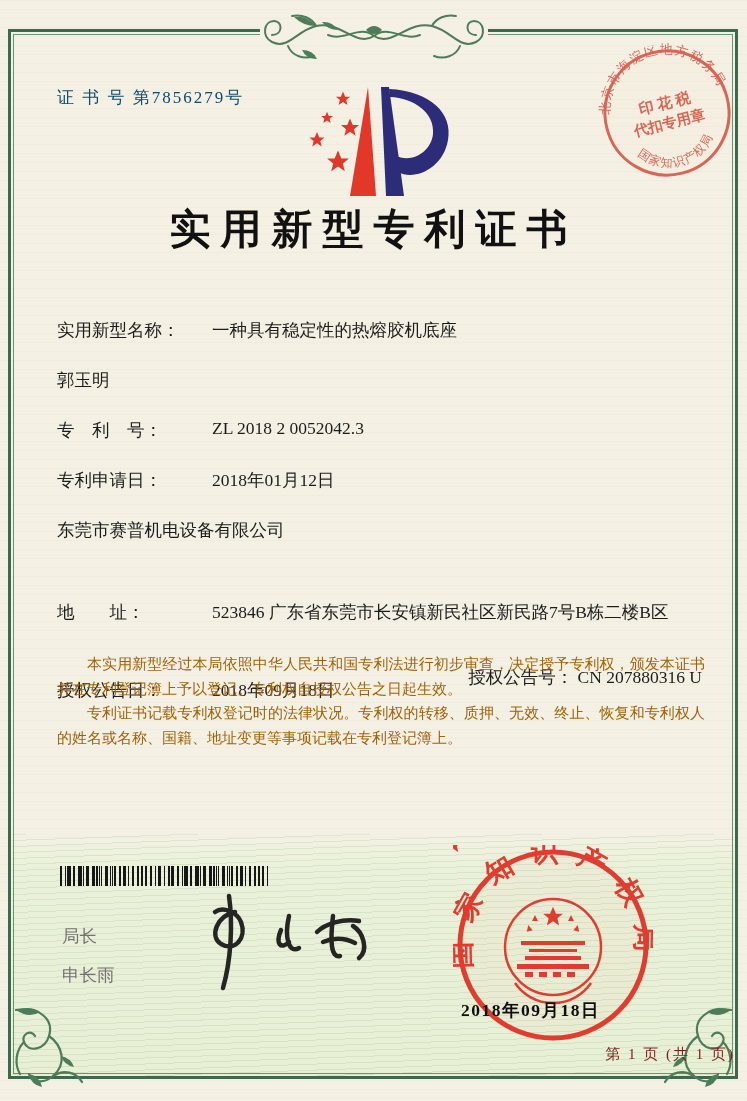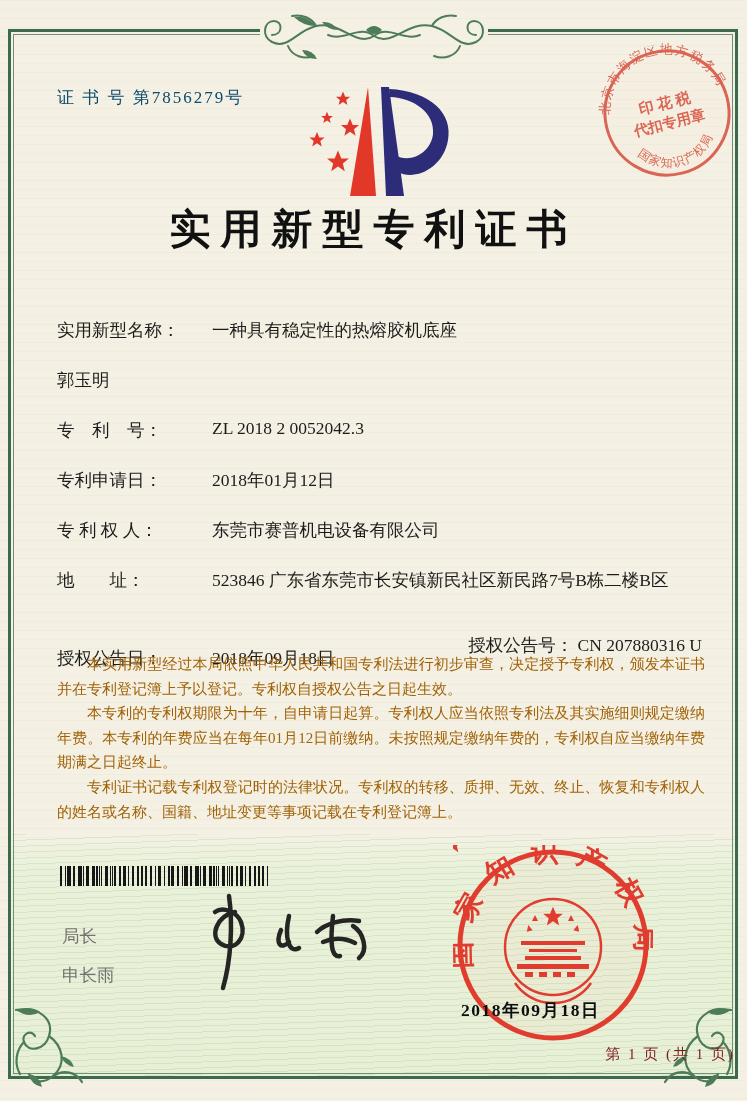--- a/index.html
+++ b/index.html
@@ -37,21 +37,21 @@
   }
   .logo{position:absolute;left:297px;top:82px;width:158px;height:124px;z-index:5;}
   .tax-stamp{position:absolute;left:598px;top:44px;width:138px;height:138px;z-index:5;transform:rotate(-14deg);opacity:.92;}
   .title{
     position:absolute;left:0;right:0;top:202px;z-index:5;text-align:center;
     font-size:41px;font-weight:bold;letter-spacing:10px;color:#111;
   }
   .fields{position:absolute;left:57px;top:318px;width:645px;z-index:5;font-size:17.5px;}
   .frow{display:flex;height:50px;align-items:flex-start;}
   .flabel{flex:0 0 155px;font-family:Liberation Serif, serif;}
-  .frow.address{display:block;height:58px;}
+  .frow.address{display:block;height:58px;margin-top:32px;}
   .frow.address .flabel{display:inline-block;width:155px;vertical-align:top;}
   .frow.grantrow{display:flex;justify-content:space-between;height:auto;margin-top:7px;}
   .grant-left{display:flex;margin-top:13px;}
   .paras{
     position:absolute;left:57px;width:648px;top:652px;z-index:5;
     font-size:15px;line-height:1.64;text-align:justify;color:#a16207;
   }
   .paras p{margin:0;text-indent:2em;}
   .barcode{
     position:absolute;left:60px;top:866px;width:208px;height:20px;z-index:5;
@@ -170,41 +170,39 @@
   </div>
   <div class="frow">
     <span class="flabel">专　利　号：</span>
     <span class="fvalue">ZL 2018 2 0052042.3</span>
   </div>
   <div class="frow">
     <span class="flabel">专利申请日：</span>
     <span class="fvalue">2018年01月12日</span>
   </div>
   <div class="frow">
-    <span class="flabel">专 利 权 人：</span>
     <span class="fvalue">东莞市赛普机电设备有限公司</span>
   </div>
   <div class="frow address">
     <span class="flabel">地　　址：</span><span class="fvalue">523846 广东省东莞市长安镇新民社区新民路7号B栋二楼B区</span>
   </div>
   <div class="frow grantrow">
     <span class="grant-left">
       <span class="flabel">授权公告日：</span>
       <span class="fvalue">2018年09月18日</span>
     </span>
     <span class="grant-right">
       <span>授权公告号：</span>
       <span>CN 207880316 U</span>
     </span>
   </div>
 </div>
 
 <div class="paras">
   <p>本实用新型经过本局依照中华人民共和国专利法进行初步审查，决定授予专利权，颁发本证书并在专利登记簿上予以登记。专利权自授权公告之日起生效。</p>
-  <p>本专利的专利权期限为十年，自申请日起算。专利权人应当依照专利法及其实施细则规定缴纳年费。本专利的年费应当在每年01月12日前缴纳。未按照规定缴纳年费的，专利权自应当缴纳年费期满之日起终止。</p>
   <p>专利证书记载专利权登记时的法律状况。专利权的转移、质押、无效、终止、恢复和专利权人的姓名或名称、国籍、地址变更等事项记载在专利登记簿上。</p>
 </div>
 
 <div class="barcode"></div>
 
 <div class="officer">
   <div class="o-title">局长</div>
   <div class="o-name">申长雨</div>
 </div>
 

